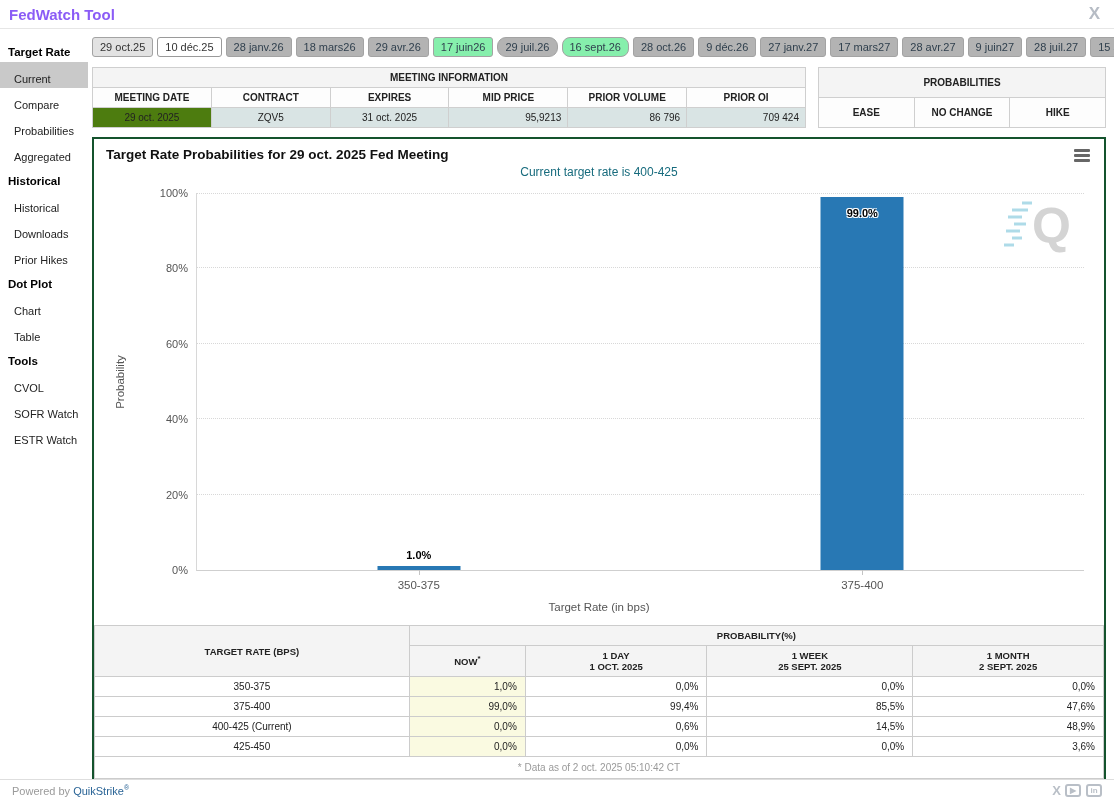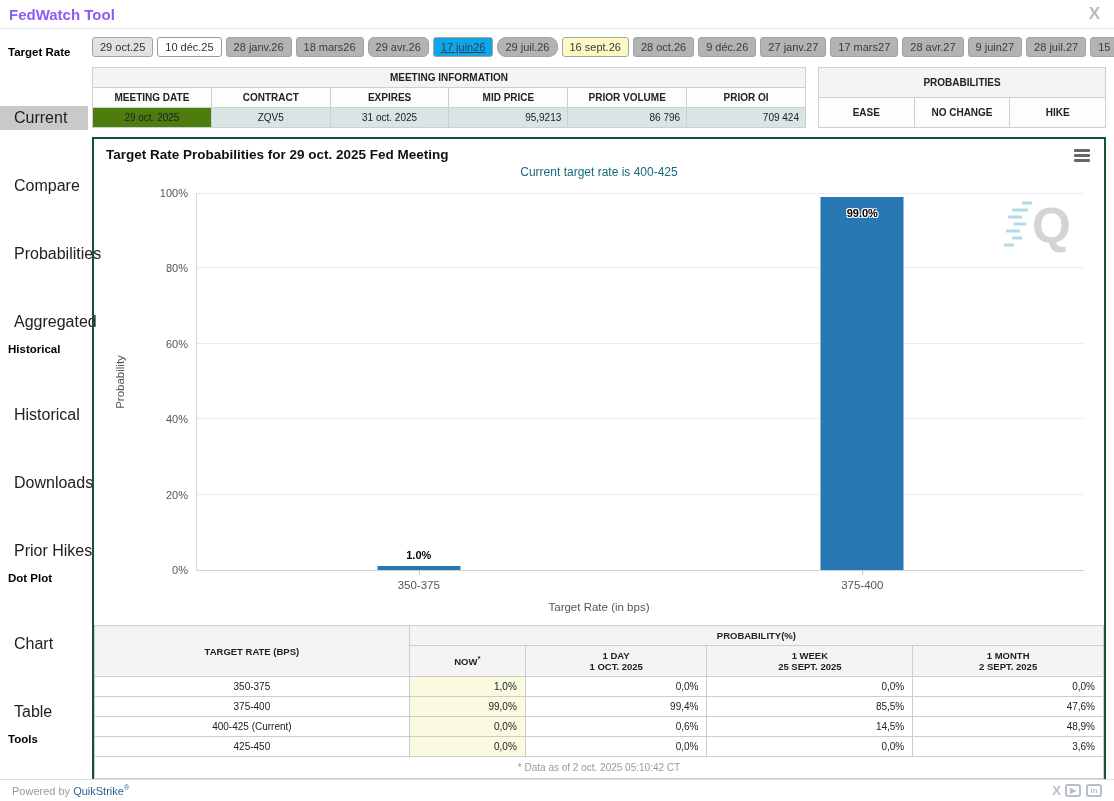--- a/index.html
+++ b/index.html
@@ -10,21 +10,21 @@
     position:relative; overflow:hidden;
   }
   
   .app-header { position:relative; height:29px; border-bottom:1px solid #e6e6e6; }
   .app-title { position:absolute; left:9px; top:6px; font-size:15px; font-weight:bold; color:#8b5cf6; }
   .close-x { position:absolute; right:14px; top:4px; font-size:17px; font-weight:bold; color:#b6bcc5; cursor:pointer; }
   
   .layout { display:flex; width:100%; }
   .sidebar { width:88px; flex:0 0 88px; padding-top:8px; }
   .side-heading { font-size:11.5px; font-weight:bold; color:#000; padding:9px 6px 4px 8px; }
-  .side-item { font-size:16px; color:#222; padding:3px 4px 3px 14px; cursor:pointer; white-space:nowrap;margin-top:44px; }
+  .side-item { font-size:11px; color:#222; padding:11px 4px 3px 14px; cursor:pointer; white-space:nowrap; }
   .side-item.selected { background:#c9c9c9; }
   .content { flex:1; padding:7px 8px 0 4px; min-width:0; }
   
   .tabs { display:flex; gap:4px; margin:1px 0 10px 0; flex-wrap:nowrap; }
   .tab { border:1px solid #a3a3a3; border-radius:3px; padding:3px 7px; font-size:11px;
          background:#b3b3b3; color:#30404e; white-space:nowrap; cursor:pointer; }
   .tab--past { background:#e2e2e2; color:#333; }
   .tab--selected { background:#fff; color:#333; border-color:#9a9a9a; }
   
   .info-row { display:flex; gap:12px; margin-bottom:9px; }
@@ -111,24 +111,24 @@
     <div class="side-item">ESTR Watch</div>
   </div>
 
   <div class="content">
 
     <div class="tabs">
       <span class="tab tab--past" style="background: rgb(226, 226, 226);">29 oct.25</span>
       <span class="tab tab--selected">10 déc.25</span>
       <span class="tab tab--future" style="background: rgb(179, 179, 179);">28 janv.26</span>
       <span class="tab tab--future" style="background: rgb(179, 179, 179);">18 mars26</span>
-      <span class="tab tab--future" style="background: rgb(179, 179, 179); border-radius: 6px;">29 avr.26</span>
-      <span class="tab tab--future" style="background: #0ea5e9; text-decoration: underline;">17 juin26</span>
+      <span class="tab tab--future" style="background: rgb(179, 179, 179);">29 avr.26</span>
+      <span class="tab tab--future" style="background: #86efac;">17 juin26</span>
       <span class="tab tab--future" style="background: rgb(179, 179, 179); border-radius: 9px;">29 juil.26</span>
-      <span class="tab tab--future" style="background: #fef9c3;">16 sept.26</span>
+      <span class="tab tab--future" style="background: #86efac; border-radius: 8px;">16 sept.26</span>
       <span class="tab tab--future" style="background: rgb(179, 179, 179);">28 oct.26</span>
       <span class="tab tab--future" style="background: rgb(179, 179, 179);">9 déc.26</span>
       <span class="tab tab--future" style="background: rgb(179, 179, 179);">27 janv.27</span>
       <span class="tab tab--future" style="background: rgb(179, 179, 179);">17 mars27</span>
       <span class="tab tab--future" style="background: rgb(179, 179, 179);">28 avr.27</span>
       <span class="tab tab--future" style="background: rgb(179, 179, 179);">9 juin27</span>
       <span class="tab tab--future" style="background: rgb(179, 179, 179);">28 juil.27</span>
       <span class="tab tab--future" style="background: rgb(179, 179, 179);">15 sept.27</span>
     </div>
 

